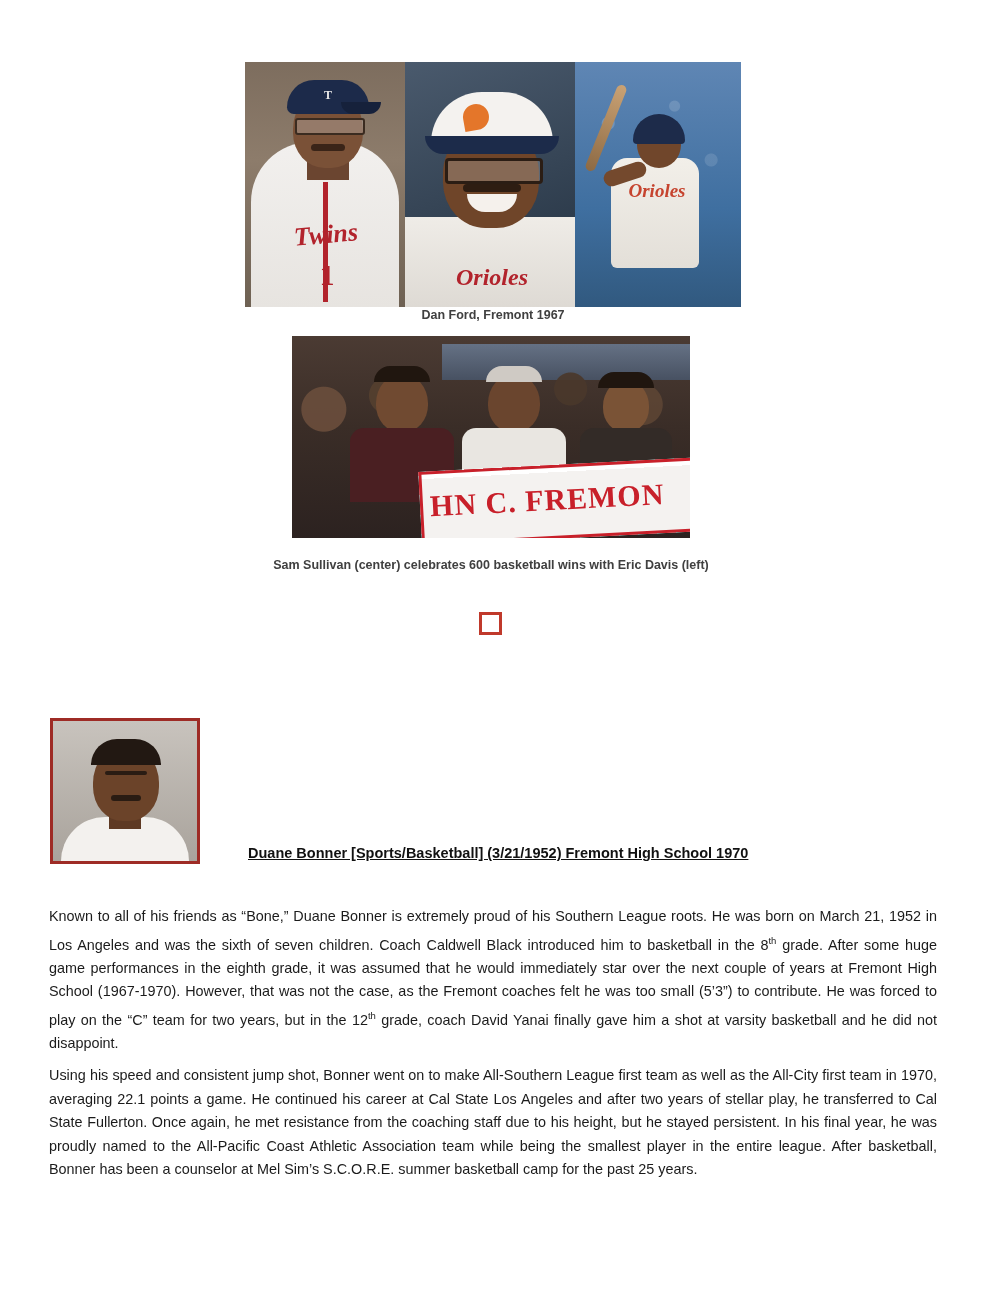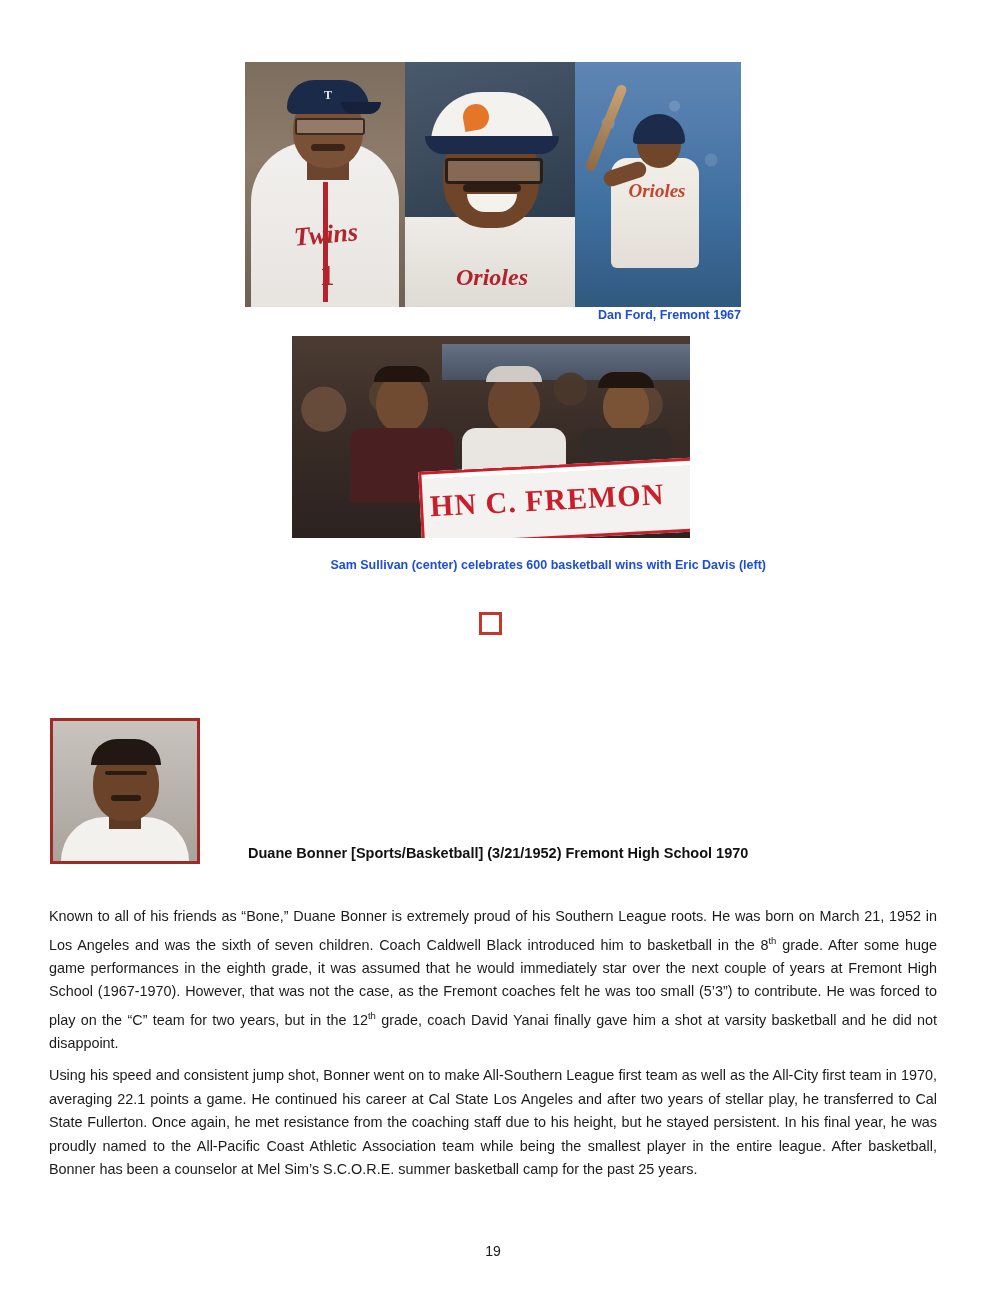--- a/index.html
+++ b/index.html
@@ -164,23 +164,23 @@
     position:absolute; left:28px; top:104px; width:44px; height:16px;
     background:#74492d; border-radius:8px; transform: rotate(-18deg);
   }
   .p3-word {
     position:absolute; left:34px; top:118px; width:96px;
     color:#c6442f; font: italic bold 19px "Liberation Serif", serif; text-align:center;
   }
 
   .caption {
     position: absolute;
-    text-align: right;
+    text-align: center;
     font: bold 12.5px "Liberation Sans", sans-serif;
-    color: #1d4ed8;
+    color: #404040;
   }
   #caption-1 { top: 308px; left: 245px; width: 496px; }
 
   
   .photo-wide {
     position: absolute;
     top: 336px; left: 292px; width: 398px; height: 202px;
     overflow: hidden;
     background: #2a2320;
   }
@@ -271,20 +271,21 @@
     background:#221812; border-radius: 35px 35px 0 0;
   }
   .pt-brow { position:absolute; left:52px; top:50px; width:42px; height:4px; background:#2a1c13; border-radius:2px;}
   .pt-mustache { position:absolute; left:58px; top:74px; width:30px; height:6px; background:#2a1c13; border-radius:3px;}
 
   
   .headline {
     position: absolute; top: 845px; left: 248px; width: 700px;
     font: bold 14.5px "Liberation Sans", sans-serif;
     color: #111;
+    text-decoration: underline;
   }
   .body-text {
     position: absolute; left: 49px; width: 888px;
     font-size: 14.4px; line-height: 23.5px;
     text-align: justify;
     color: #1b1b1b;
   }
   #para-1 { top: 884px; margin-top: 21px; }
   #para-2 { top: 1050px; }
   .body-text sup { font-size: 9.5px; vertical-align: super; }
@@ -384,15 +385,14 @@
     <div class="pt-brow"></div>
     <div class="pt-mustache"></div>
   </div>
 
   <div class="headline">Duane Bonner  [Sports/Basketball]  (3/21/1952) Fremont High School 1970</div>
 
   <p class="body-text" id="para-1"><span>Known to all of his friends as “Bone,” Duane Bonner is extremely proud of his Southern League roots.  He was born on March 21, 1952 in Los Angeles and was the sixth of seven children.  Coach Caldwell Black introduced him to basketball in the 8</span><sup>th</sup><span> grade.  After some huge game performances in the eighth grade, it was assumed that he would immediately star over the next couple of years at Fremont High School (1967-1970).  However, that was not the case, as the Fremont coaches felt he was too small (5’3”) to contribute.  He was forced to play on the “C” team for two years, but in the 12</span><sup>th</sup><span> grade, coach David Yanai finally gave him a shot at varsity basketball and he did not disappoint.</span></p>
 
   <p class="body-text" id="para-2">Using his speed and consistent jump shot, Bonner went on to make All-Southern League first team as well as the All-City first team in 1970, averaging 22.1 points a game.  He continued his career at Cal State Los Angeles and after two years of stellar play, he transferred to Cal State Fullerton.  Once again, he met resistance from the coaching staff due to his height, but he stayed persistent.  In his final year, he was proudly named to the All-Pacific Coast Athletic Association team while being the smallest player in the entire league.  After basketball, Bonner has been a counselor at Mel Sim’s S.C.O.R.E. summer basketball camp for the past 25 years.</p>
 
-  <div class="page-number">19</div>
 
 </div>
 
 </body></html>

